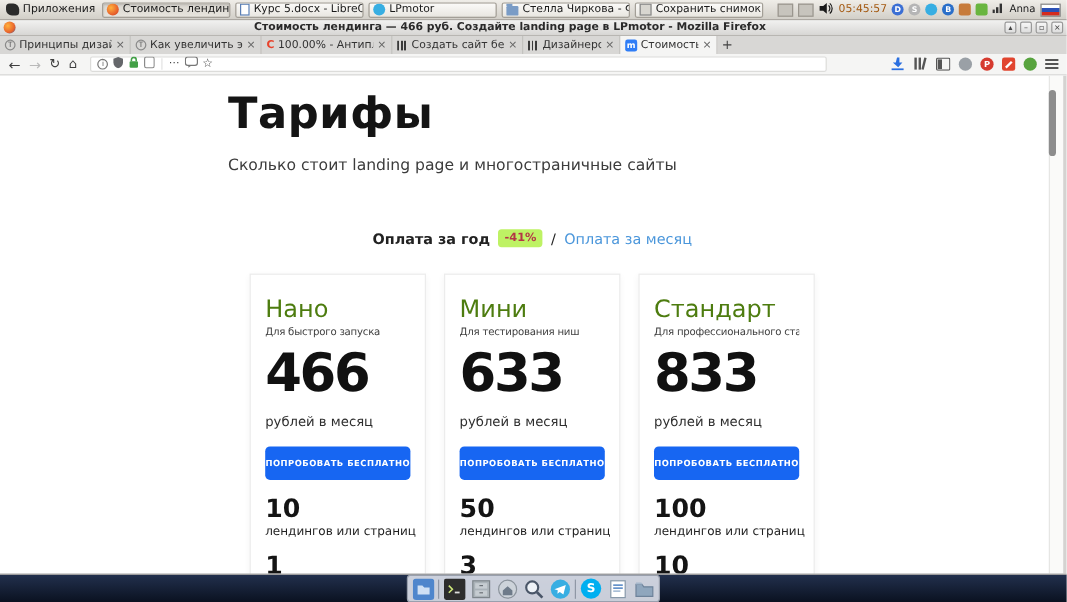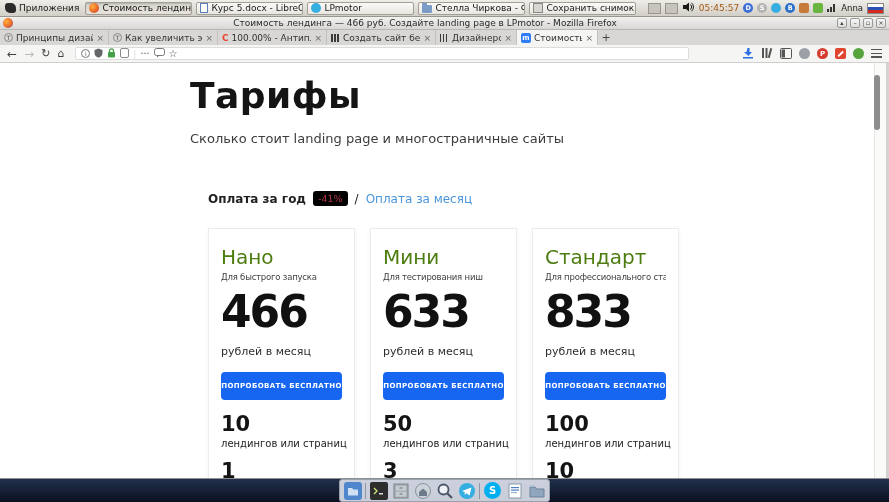--- a/index.html
+++ b/index.html
@@ -34,21 +34,21 @@
   .user { font-size:8.5px; color:#222; }
   .flag { width:17px; height:11px; border:1px solid #888;
     background:linear-gradient(#ffffff 0 33%, #2b50b5 33% 66%, #d52b1e 66% 100%); }
 
   
   .titlebar { position:absolute; top:17px; left:0; right:0; height:13px;
     background:linear-gradient(#f1f1f0,#d8d7d5); border-bottom:1px solid #b8b6b2;
     display:flex; align-items:center; padding:0 3px; gap:3px; }
   .ff-ico { width:10px; height:10px; border-radius:50%;
     background:radial-gradient(circle at 35% 35%, #ffb13d, #e8632c 60%, #2a5db0); flex:none; }
-  .title-text { flex:1; text-align:center; font-size:9px; font-weight:normal; color:#2a2a2a;
+  .title-text { flex:1; text-align:center; font-size:9px; font-weight:bold; color:#2a2a2a;
     overflow:hidden; white-space:nowrap; }
   .wbtn { width:10px; height:10px; border:1px solid #999; border-radius:2px;
     background:linear-gradient(#f7f7f7,#ddd); font-size:6.5px; color:#444;
     display:flex; align-items:center; justify-content:center; flex:none; }
 
   
   .tabbar { position:absolute; top:30px; left:0; right:0; height:15px; background:#d8d7d5;
     display:flex; align-items:stretch; font-size:9px; }
   .tab { width:109px; display:flex; align-items:center; gap:3px; padding:0 4px;
     border-right:1px solid #c3c2bf; color:#333; overflow:hidden; }
@@ -97,23 +97,23 @@
   .content { position:absolute; top:63px; bottom:24px; left:0; right:0; background:#fff; overflow:hidden; }
   .win-edge { position:absolute; top:0; bottom:0; right:0; width:3px; background:#d4d3d1; }
   .scroll-track { position:absolute; top:0; bottom:0; right:3px; width:12px; background:#fafaf9;
     border-left:1px solid #e6e6e4; }
   .scroll-thumb { position:absolute; top:12px; right:6px; width:6px; height:55px;
     background:#8d8d8d; border-radius:3px; }
   .page-title { position:absolute; left:190px; top:12px; font-size:36px; font-weight:bold;
     color:#141414; letter-spacing:0.5px; }
   .page-sub { position:absolute; left:190px; top:68px; font-size:13px; color:#3c3c3c; }
   .toggle { position:absolute; left:208px; top:128px; width:471px; display:flex;
-    align-items:center; gap:7px; font-size:12px; }
+    align-items:center; justify-content:center; gap:7px; font-size:12px; }
   .toggle-year { font-weight:bold; color:#222; }
-  .badge { background:#000000; color:#b43546; font-size:9.5px; font-weight:normal;
+  .badge { background:#bef264; color:#b43546; font-size:9.5px; font-weight:bold;
     padding:2px 5px; border-radius:3px; }
   .toggle-sep { color:#222; }
   .toggle-month { color:#4a96db; }
   .cards { position:absolute; left:208px; top:165px; display:flex; gap:15px; }
   .card { width:147px; height:280px; background:#fff; border:1px solid #ececec;
     box-shadow:0 2px 6px rgba(0,0,0,0.05); padding:16px 12px; }
   .plan-name { font-size:20px; color:#4d7c0f; font-weight:normal; margin-bottom:3px; }
   .plan-tagline { font-size:8.5px; letter-spacing:-0.2px; color:#3f3f3f; white-space:nowrap; overflow:hidden; }
   .plan-price { font-size:44px; font-weight:bold; color:#111; margin-top:8px;
     letter-spacing:-2px; line-height:1; }

